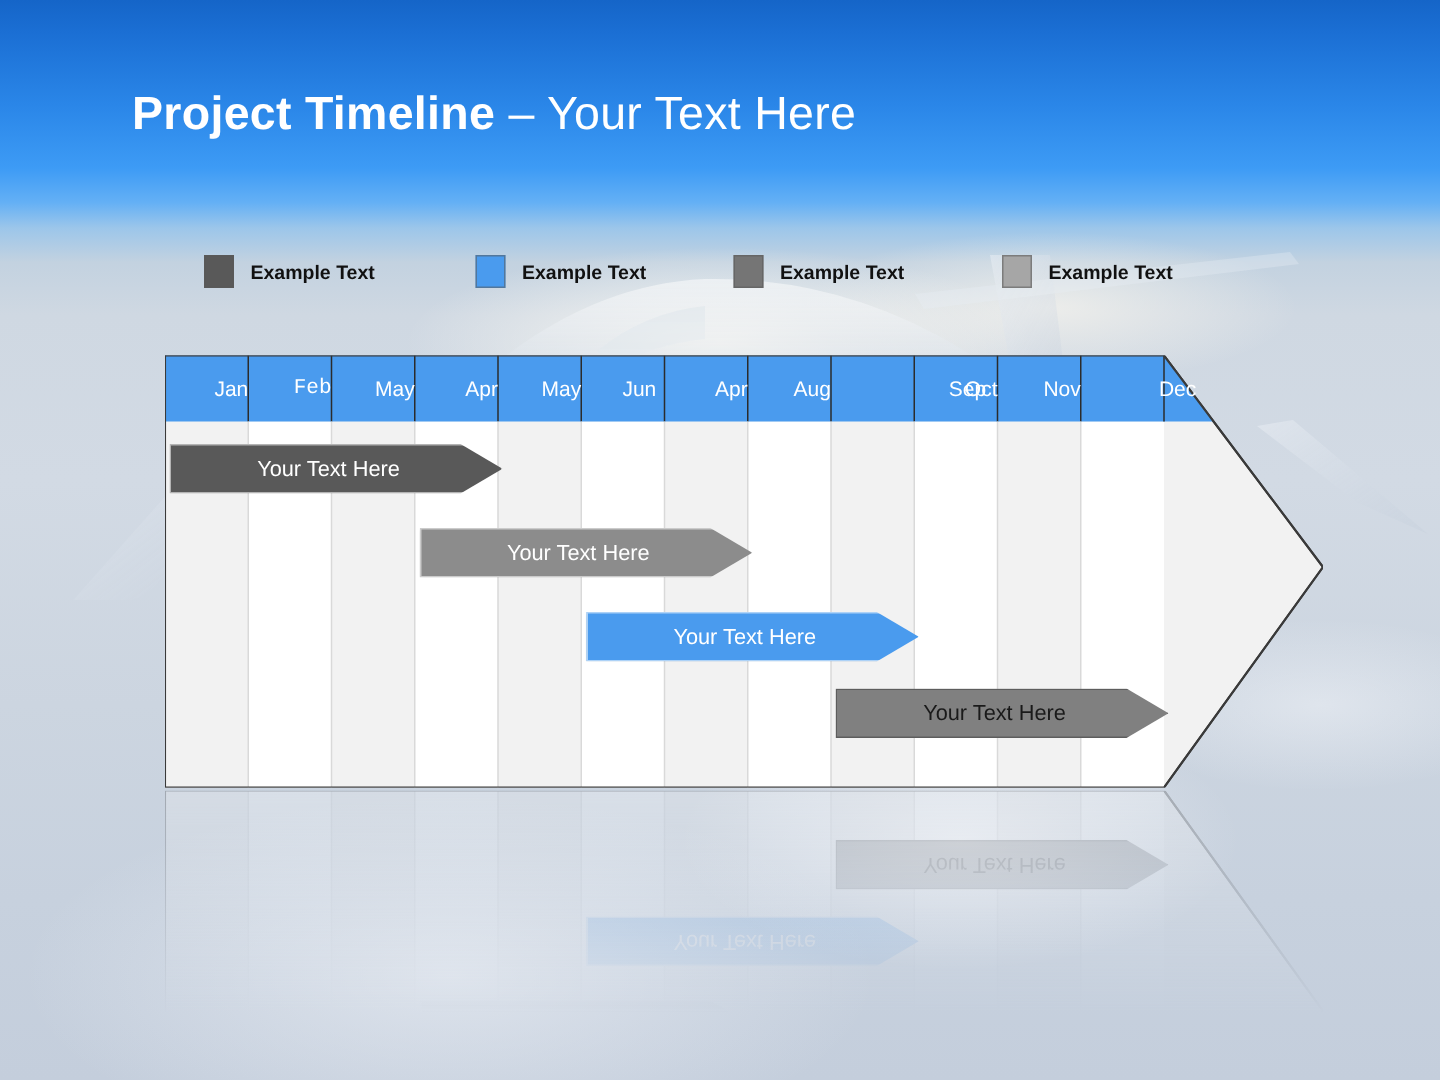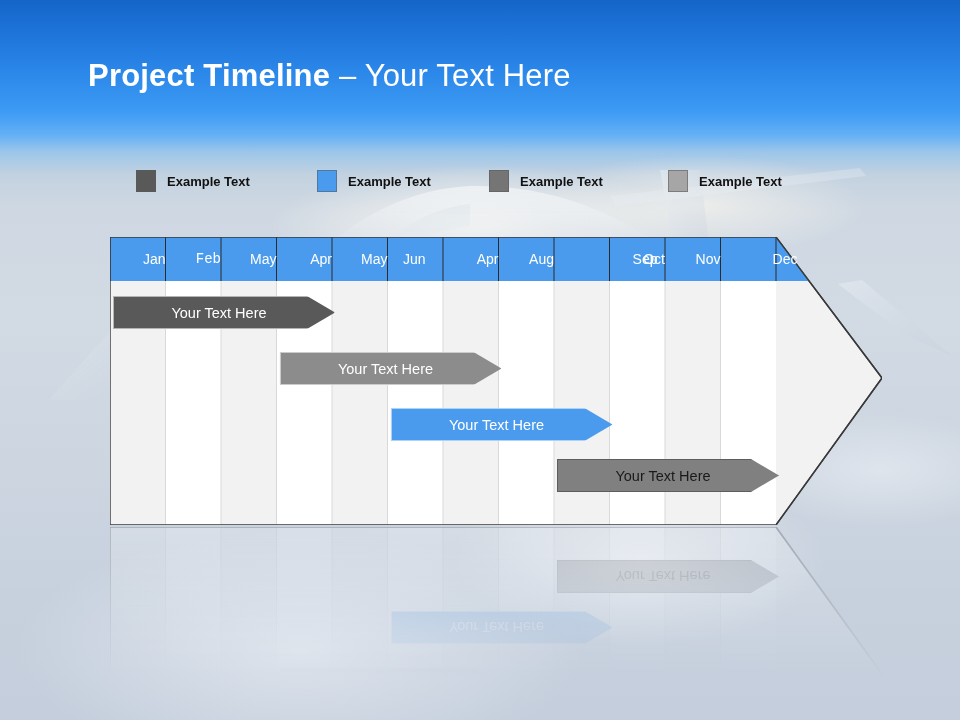--- a/index.html
+++ b/index.html
@@ -236,21 +236,21 @@
       <line x1="499.5" y1="44" x2="499.5" y2="288" stroke="#d9d9d9" stroke-width="1"></line>
       <line x1="555" y1="44" x2="555" y2="288" stroke="#d9d9d9" stroke-width="1"></line>
       <line x1="610.5" y1="44" x2="610.5" y2="288" stroke="#d9d9d9" stroke-width="1"></line>
       <path d="M0 0 L 666 0 L 772 141 L 666 288 L 0 288 Z" fill="none" stroke="#3a3a3a" stroke-width="1.4"></path>
     </svg>
 <div class="month-label" style="left: 0px; width: 55.5px;">Jan</div>
     <div class="month-label" style="left: 55.5px; width: 55.5px; font-family: Liberation Mono, monospace;">Feb</div>
     <div class="month-label" style="left: 111px; width: 55.5px;">May</div>
     <div class="month-label" style="left: 166.5px; width: 55.5px;">Apr</div>
     <div class="month-label" style="left: 222px; width: 55.5px;">May</div>
-    <div class="month-label" style="left: 260px; width: 55.5px;">Jun</div>
+    <div class="month-label" style="left: 272px; width: 55.5px;">Jun</div>
     <div class="month-label" style="left: 333px; width: 55.5px;">Apr</div>
     <div class="month-label" style="left: 388.5px; width: 55.5px; border-radius: 16px;">Aug</div>
     <div class="month-label" style="left: 444px; width: 55.5px; padding-left: 48px;">Sep</div>
     <div class="month-label" style="left: 499.5px; width: 55.5px;">Oct</div>
     <div class="month-label" style="left: 555px; width: 55.5px;">Nov</div>
     <div class="month-label" style="left: 610.5px; width: 77px;">Dec</div>
     <div class="bar" style="left: 3px; top: 59px; width: 222px; height: 33px; color: rgb(255, 255, 255); background: rgb(89, 89, 89); border: 1px solid rgba(255, 255, 255, 0.55); clip-path: polygon(0% 0%, 87.39% 0%, 100% 50%, 87.39% 100%, 0% 100%);">
       <span class="bar-label">Your  Text Here</span>
     </div>
     <div class="bar" style="left: 169.5px; top: 115px; width: 222px; height: 33px; color: rgb(255, 255, 255); background: rgb(140, 140, 140); border: 1px solid rgba(255, 255, 255, 0.55); clip-path: polygon(0% 0%, 87.39% 0%, 100% 50%, 87.39% 100%, 0% 100%);">

